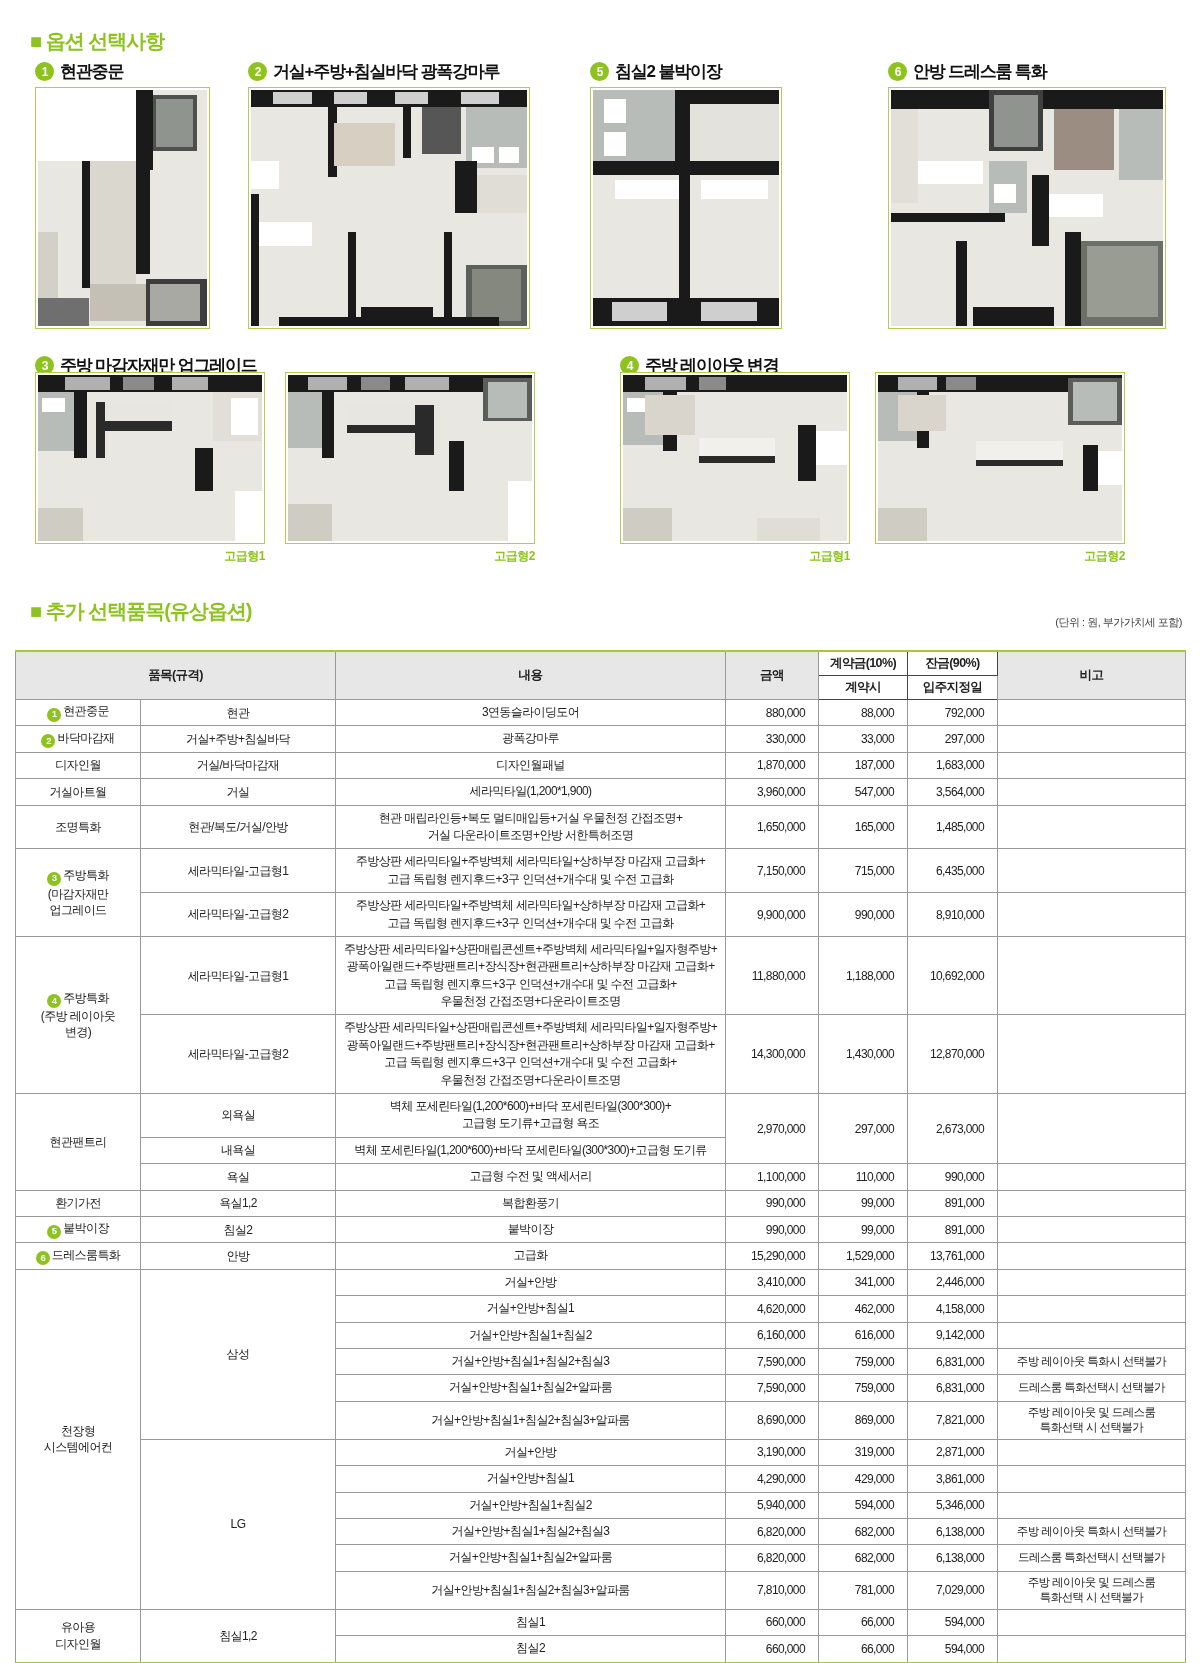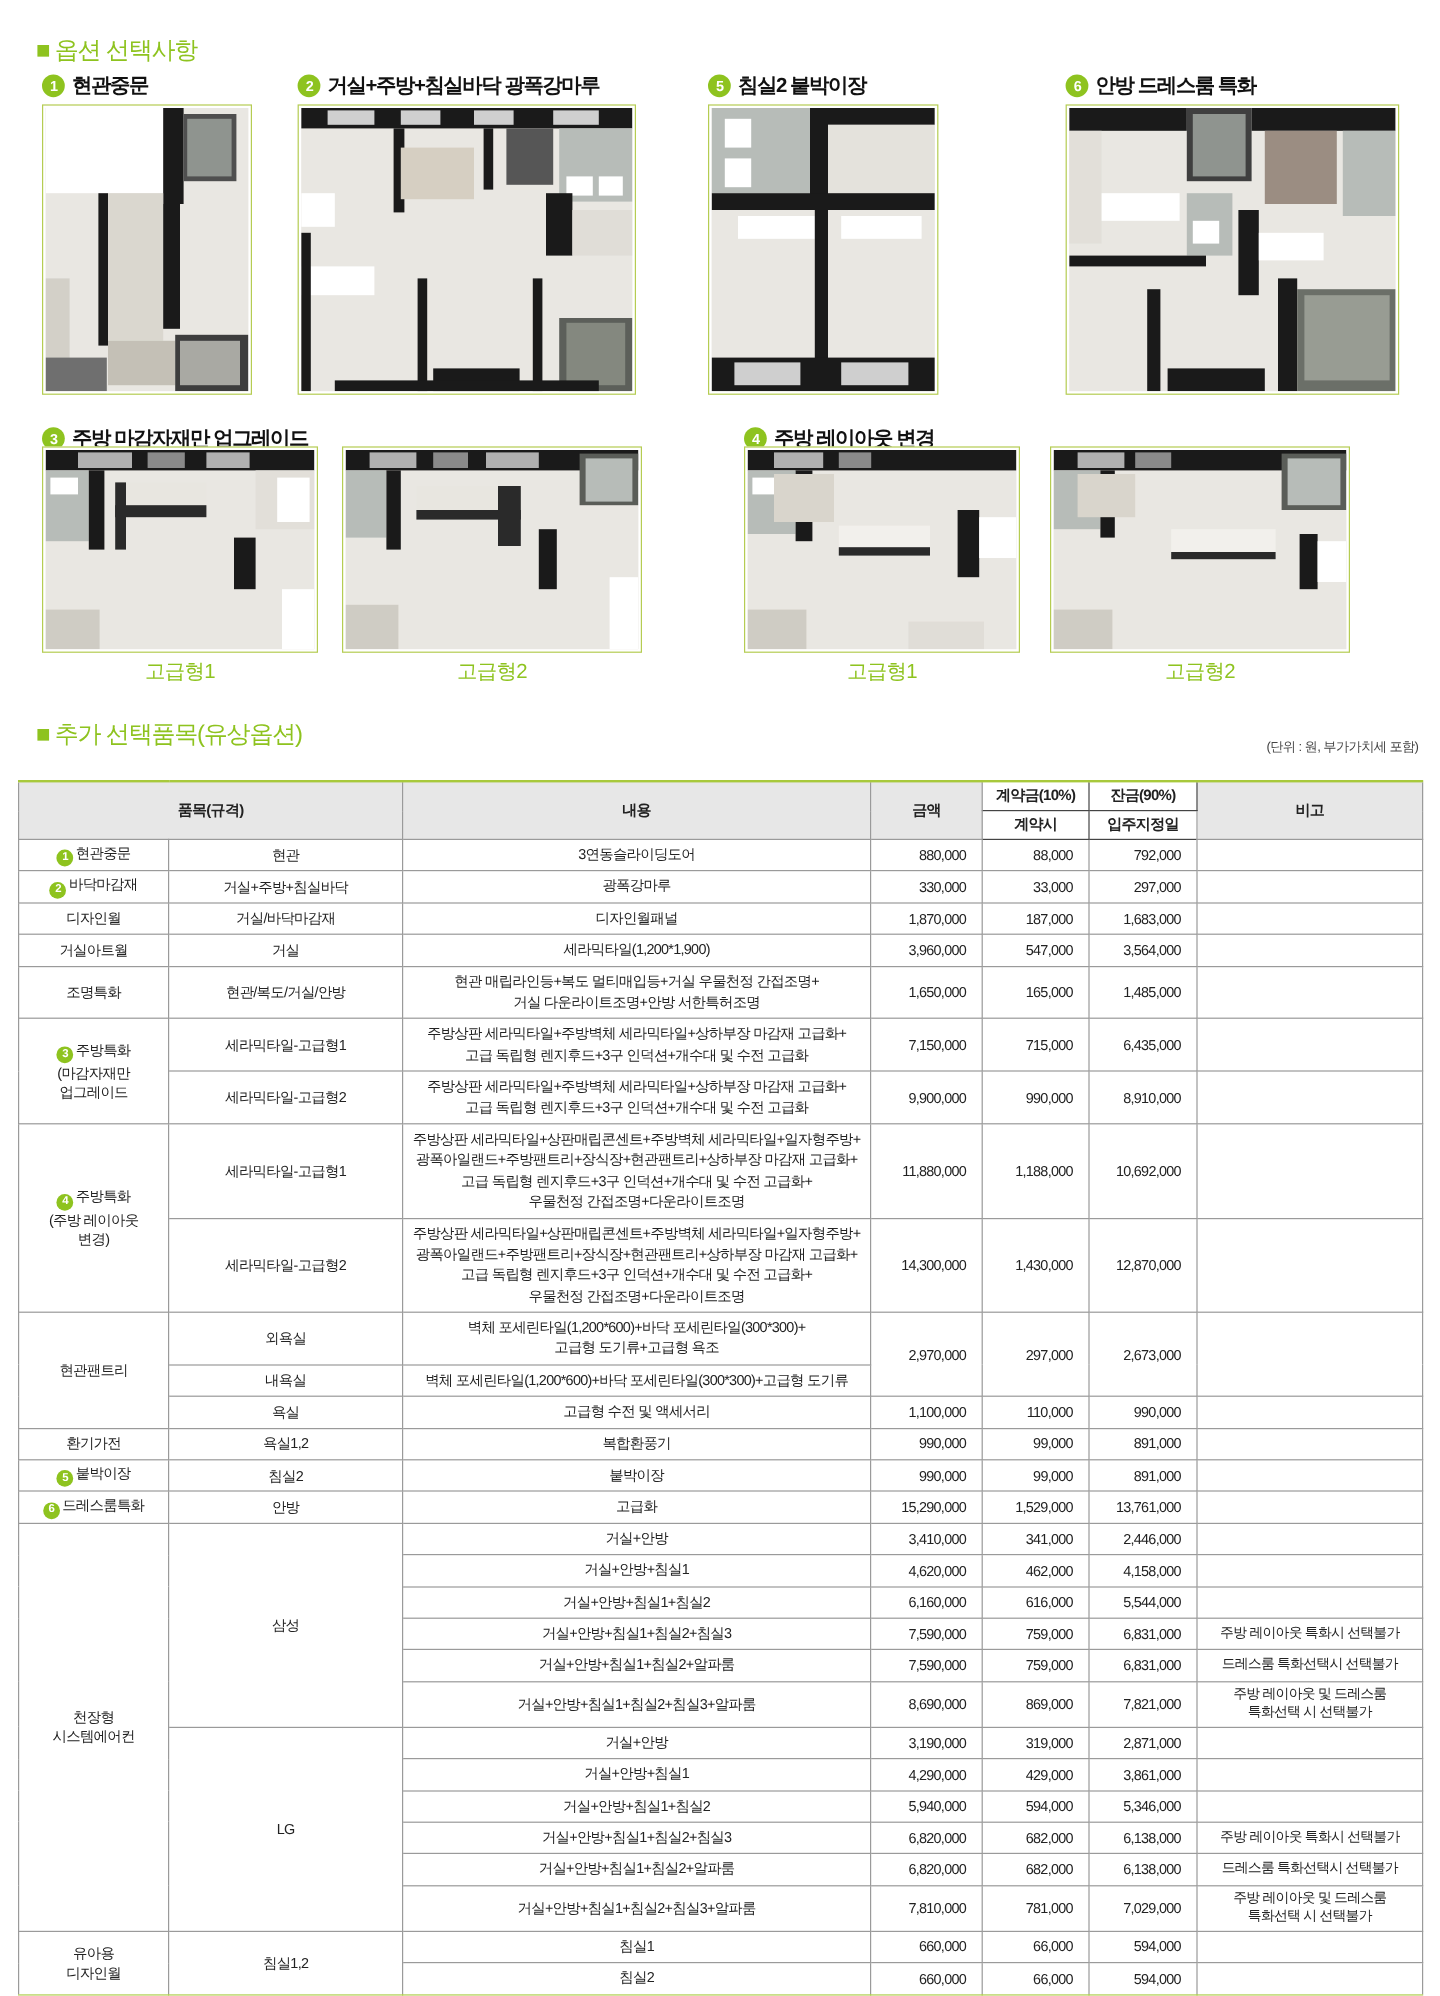--- a/index.html
+++ b/index.html
@@ -1,29 +1,29 @@
 <!DOCTYPE html>
 <html><head>
 <meta charset="utf-8">
 <style>
   html,body{margin:0;padding:0}
   body{
     width:1200px;height:1663px;background:#ffffff;position:relative;
     font-family:"Liberation Sans","DejaVu Sans",sans-serif;color:#222;
     letter-spacing:-0.3px;
   }
-  .sec-title{position:absolute;font-size:20px;font-weight:normal;color:#8ec31f;letter-spacing:-1px}
+  .sec-title{position:absolute;font-size:20px;font-weight:bold;color:#8ec31f;letter-spacing:-1px}
   .unit-note{position:absolute;font-size:11px;color:#444;letter-spacing:-0.5px}
   .fig{position:absolute}
   .fig-title{display:flex;align-items:center;gap:6px;font-size:17px;font-weight:bold;color:#111;letter-spacing:-1.2px;white-space:nowrap}
   .badge-lg{width:19px;height:19px;border-radius:50%;background:#8ec31f;color:#fff;font-size:12px;font-weight:bold;display:inline-flex;align-items:center;justify-content:center;flex:none}
   .plan{position:absolute;border:1px solid #b5cc52;background:#fff;padding:2px;box-sizing:border-box}
   .plan-inner{position:relative;width:100%;height:100%;background:#e9e7e2;overflow:hidden}
   .plan-inner div{position:absolute}
-  .sub-label{position:absolute;font-size:17px;font-weight:normal;color:#8ec31f;text-align:center;letter-spacing:-0.5px}
+  .sub-label{position:absolute;font-size:12px;font-weight:bold;color:#8ec31f;text-align:right;letter-spacing:-0.5px}
 
   table{border-collapse:collapse;table-layout:fixed;position:absolute;left:15px;top:650px;width:1170px;font-size:12px;
         border-left:1px solid #777;border-right:1px solid #777;border-bottom:2.5px solid #a8c93c}
   th,td{border:1px solid #9a9a9a;text-align:center;vertical-align:middle;padding:3px 4px;letter-spacing:-0.6px}
   thead th{background:#e7e7e7;font-size:12.5px;font-weight:bold;height:17px}
   thead{border-top:2.5px solid #a8c93c;border-bottom:1.5px solid #555}
   th.white{background:#fff;border:1.2px solid #444}
   tbody tr.group td{border-top:1.8px solid #5f5f5f}
   td.c-item,td.c-spec{white-space:pre-line;line-height:1.35}
   td.c-desc{white-space:pre-line;line-height:1.45;padding:4px 6px}
@@ -414,21 +414,21 @@
         <td class="c-desc">거실+안방+침실1</td>
         <td class="c-num">4,620,000</td>
         <td class="c-num">462,000</td>
         <td class="c-num">4,158,000</td>
         <td class="c-note"></td>
       </tr>
       <tr>
         <td class="c-desc">거실+안방+침실1+침실2</td>
         <td class="c-num">6,160,000</td>
         <td class="c-num">616,000</td>
-        <td class="c-num">5,544,000</td>
+        <td class="c-num">9,142,000</td>
         <td class="c-note"></td>
       </tr>
       <tr>
         <td class="c-desc">거실+안방+침실1+침실2+침실3</td>
         <td class="c-num">7,590,000</td>
         <td class="c-num">759,000</td>
         <td class="c-num">6,831,000</td>
         <td class="c-note">주방 레이아웃 특화시 선택불가</td>
       </tr>
       <tr>

